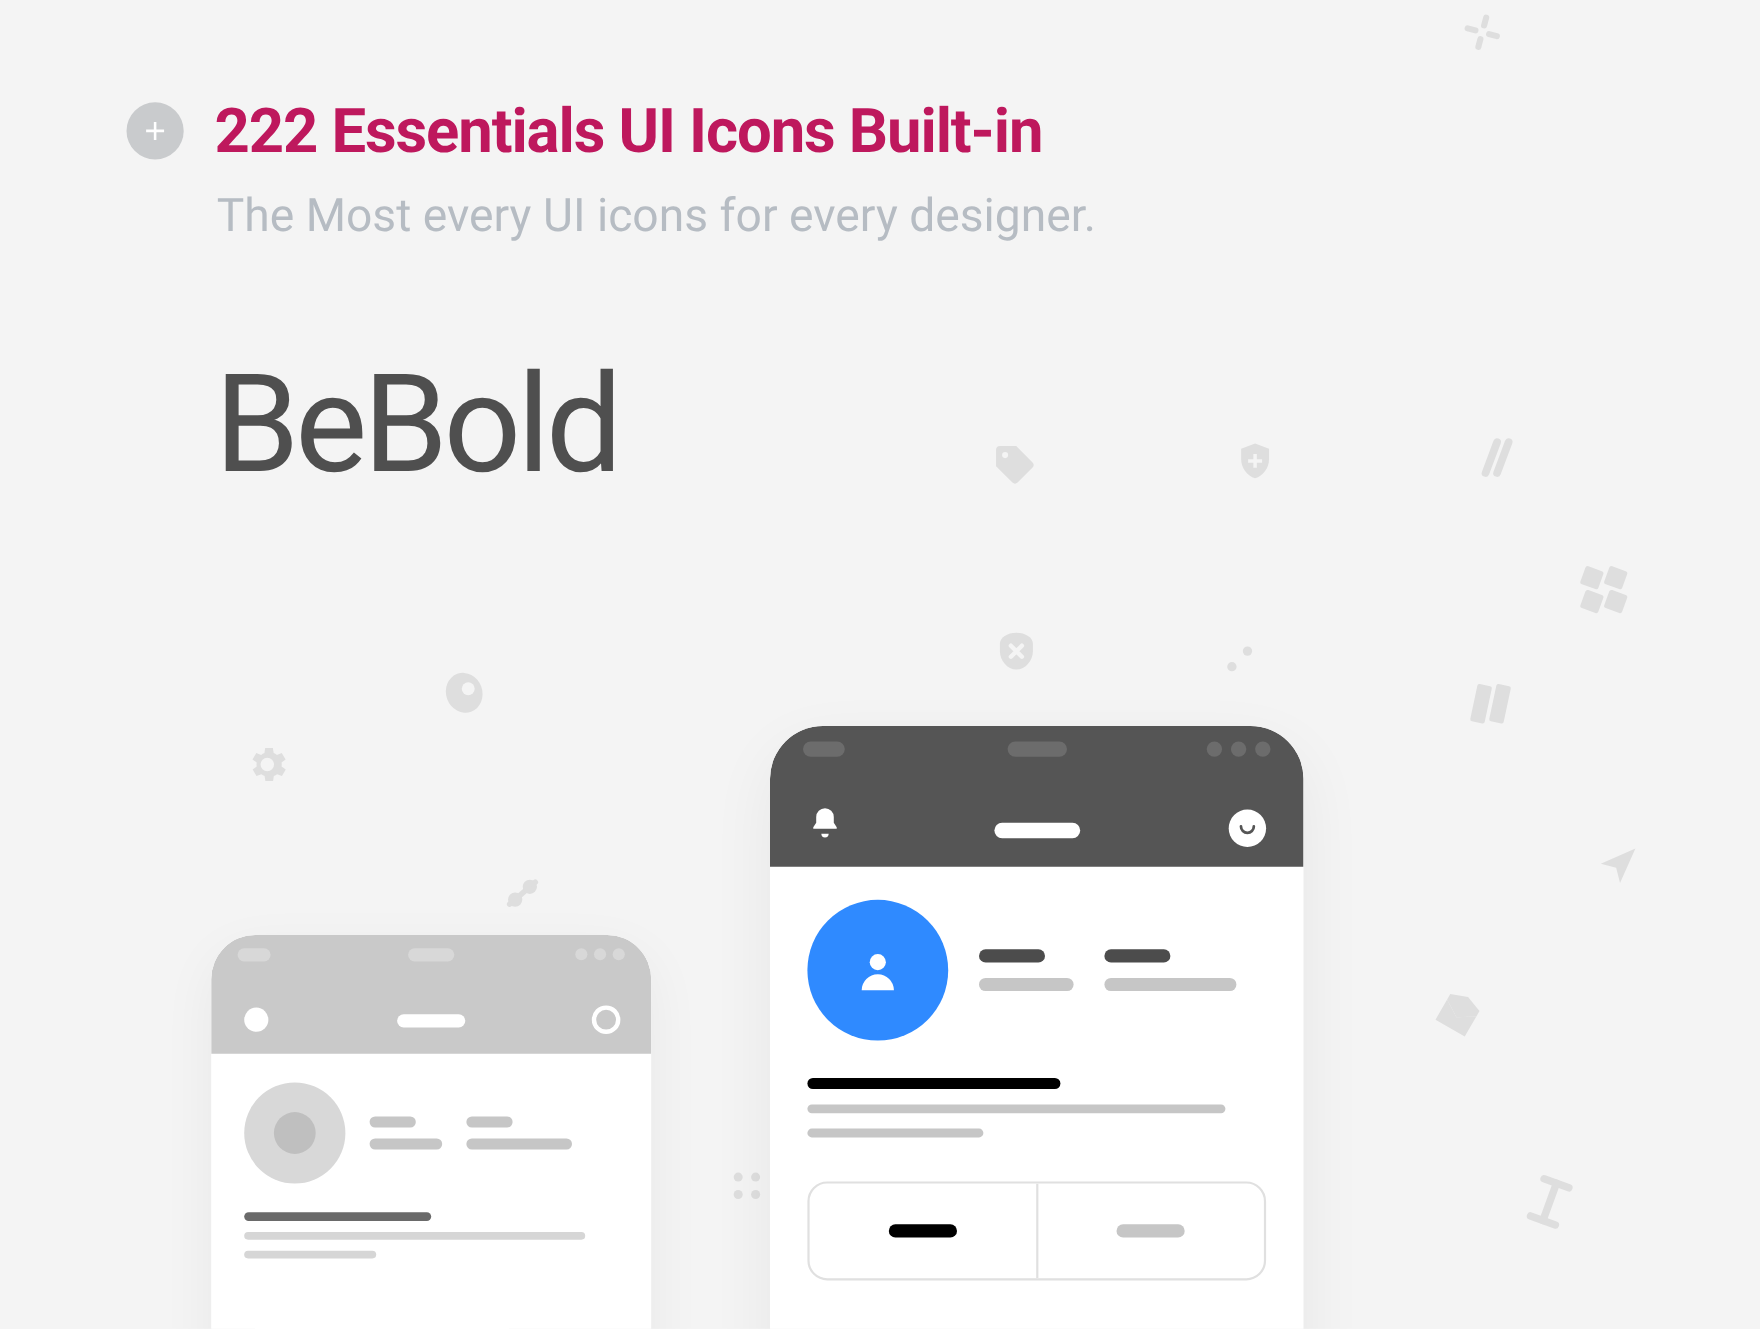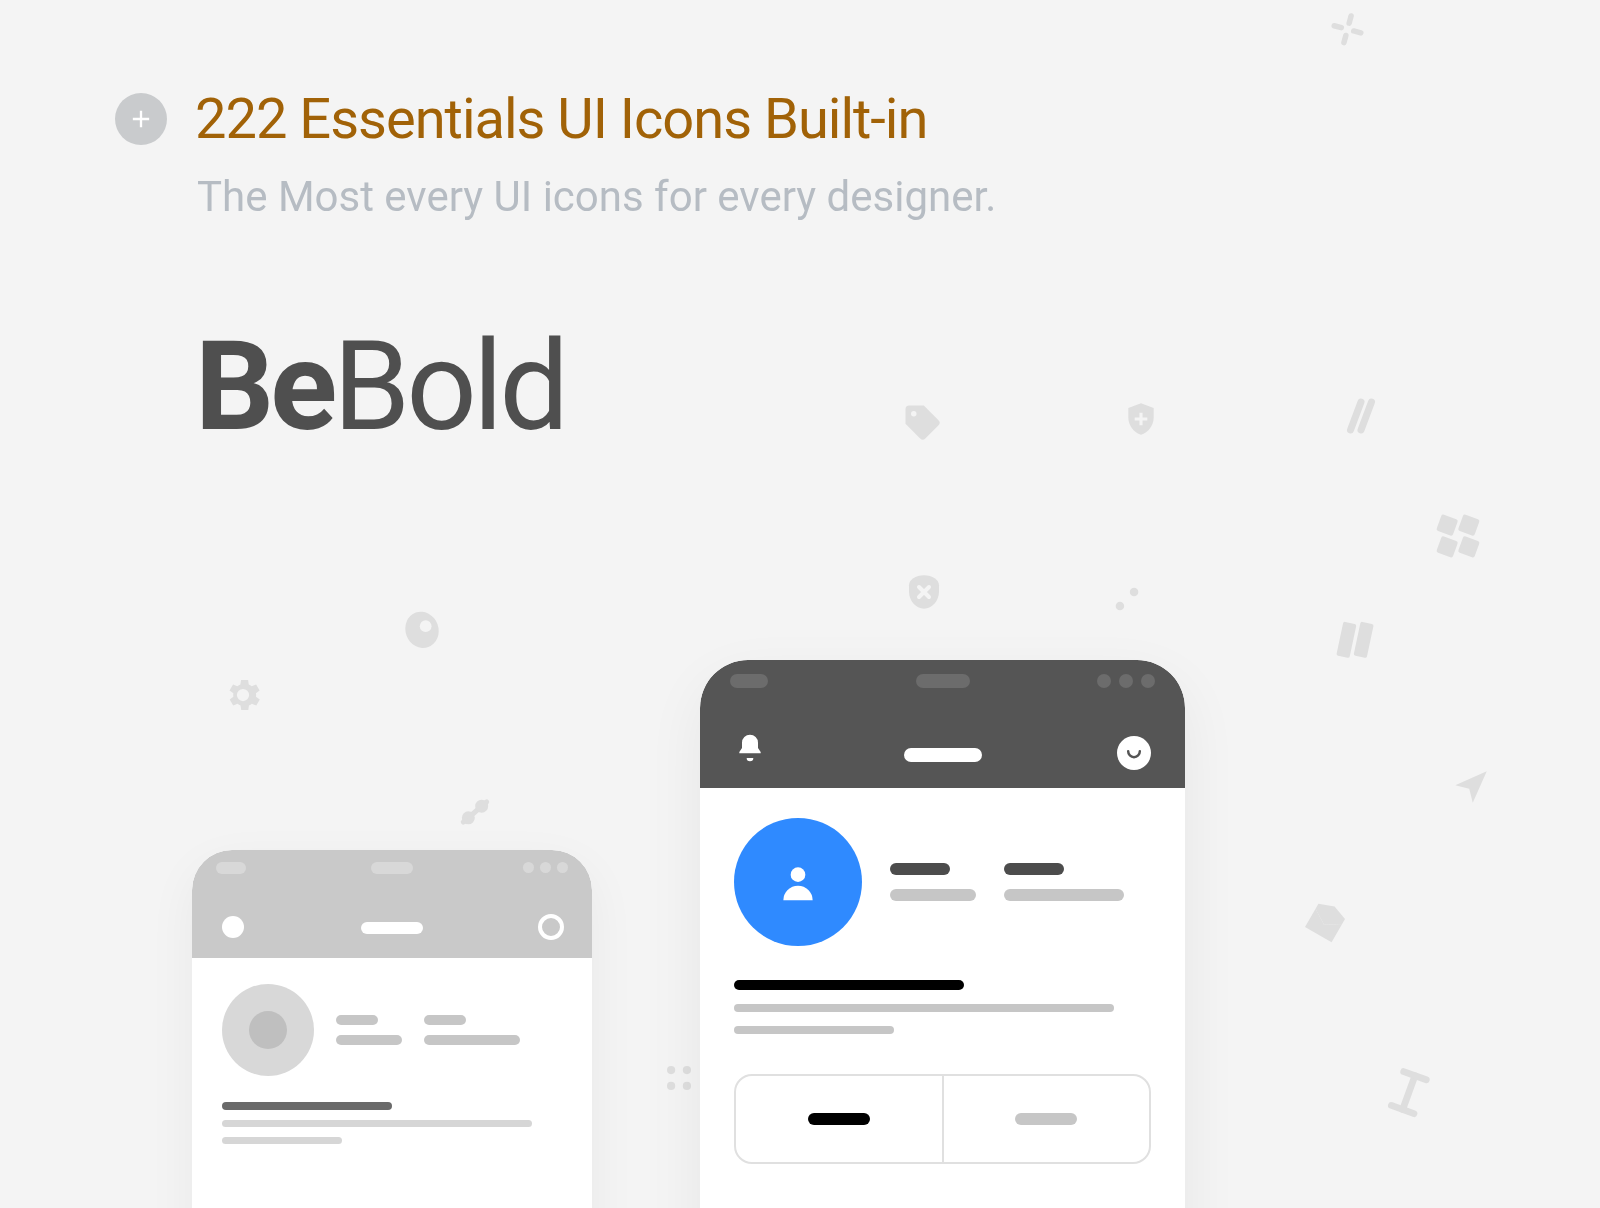--- a/index.html
+++ b/index.html
@@ -15,30 +15,30 @@
 
   
   .header { position: absolute; top: 86px; left: 115px; }
   .title-row { display: flex; align-items: center; gap: 28px; }
   .plus-badge {
     width: 52px; height: 52px; border-radius: 50%;
     background: #c9cbcd; display: flex; align-items: center; justify-content: center;
   }
   .plus-badge svg { width: 28px; height: 28px; }
   .title {
-    font-size: 56px; font-weight: 400; color: #a16207; letter-spacing: -1px;
+    font-size: 56px; font-weight: 700; color: #be185d; letter-spacing: -1px;
   }
   .subtitle {
     margin-top: 20px; margin-left: 82px;
     font-size: 42px; color: #b6bcc3; font-weight: 400;
   }
 
   
   .wordmark { position: absolute; top: 325px; left: 195px; font-size: 124px; color: #4f4f4f; letter-spacing: -4px; line-height:1;}
-  .wordmark .thin { font-weight: 700; }
+  .wordmark .thin { font-weight: 400; }
   .wordmark .thick { font-weight: 400; }
 
   
   .ghost { position: absolute; color: #dedede; }
   .ghost svg { display:block; }
 
   
   .phone-lg {
     position: absolute; top: 660px; left: 700px;
     width: 485px; height: 650px;

